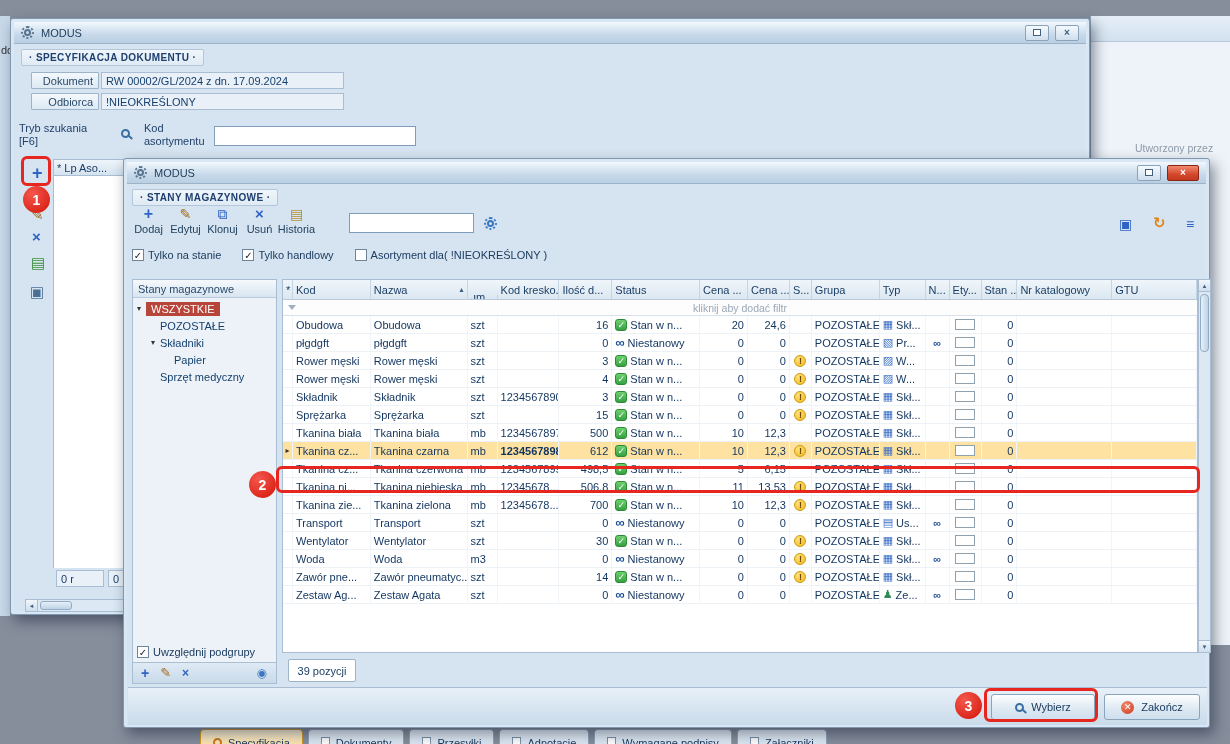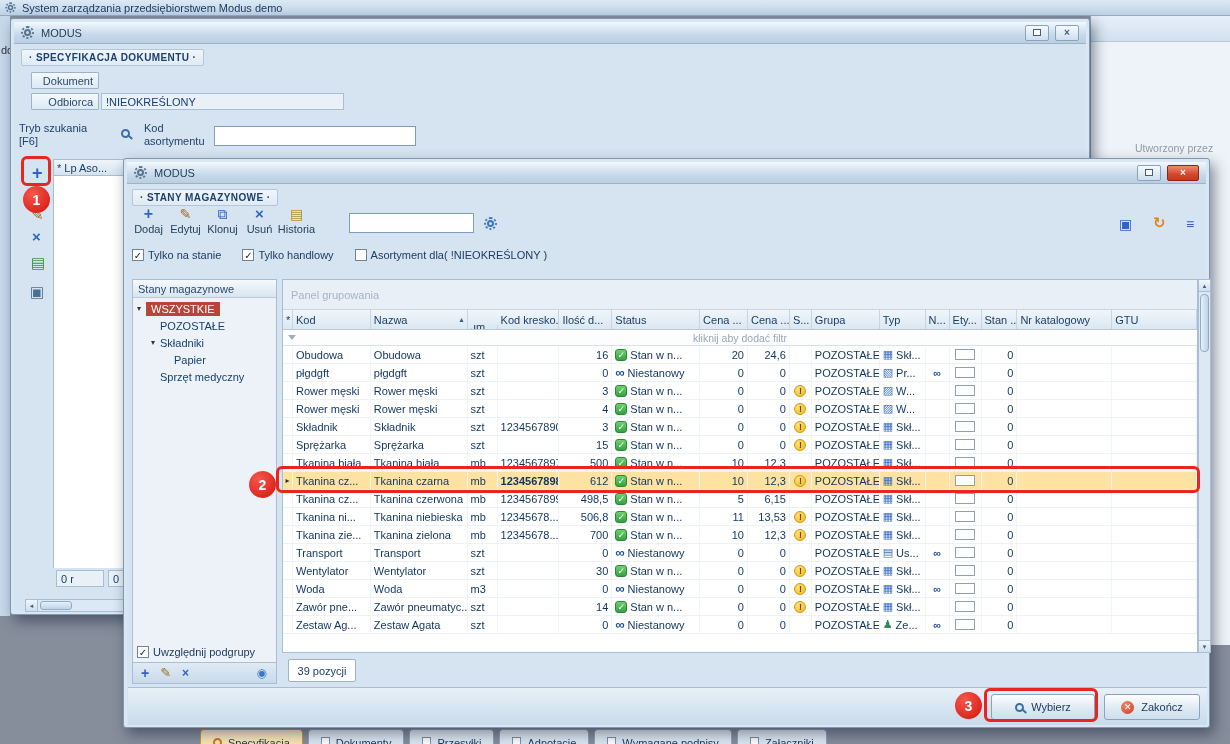--- a/index.html
+++ b/index.html
@@ -157,24 +157,20 @@
   .ann-rect { position:absolute; border:3px solid #e6261f; border-radius:6px; z-index:50; pointer-events:none; }
   .ann-badge { position:absolute; width:27px; height:27px; border-radius:50%;
                background:radial-gradient(circle at 35% 30%,#f4574d,#d41408); color:#fff; font-weight:bold;
                font-size:14px; display:flex; align-items:center; justify-content:center; z-index:51; }
 </style>
 </head>
 <body>
 
 <div id="root">
 
-  <div class="abs" id="topbar">
-    <span class="gear" style="transform:scale(.8);"></span>
-    <span>System zarządzania przedsiębiorstwem Modus demo</span>
-  </div>
 
   <div class="abs" id="leftsliver">
     <span>dd</span>
   </div>
 
   <div class="abs" id="rightpanel">
     <div class="band"></div>
     <span id="created-by">Utworzony przez</span>
   </div>
 
@@ -213,20 +209,21 @@
         <span class="wbtn">
             <span class="restore-glyph"></span>
           </span>
         <span class="wbtn">×</span>
       </span>
     </div>
 
     <span class="seclabel" style="left:10px;top:30px;">· SPECYFIKACJA DOKUMENTU ·</span>
 
     <div class="flabel" style="left:20px;top:53px;width:68px;">Dokument</div>
+    <div class="fvalue" style="left:90px;top:53px;width:243px;">RW 00002/GL/2024 z dn. 17.09.2024</div>
     <div class="flabel" style="left:20px;top:74px;width:68px;">Odbiorca</div>
     <div class="fvalue" style="left:90px;top:74px;width:243px;">!NIEOKREŚLONY</div>
 
     <div class="mode-label" style="left:8px;top:103px;">
       <div>Tryb szukania</div>
       <div>[F6]</div>
     </div>
     <span class="mag" style="position:absolute;left:110px;top:110px;"></span>
     <div class="mode-label" style="left:133px;top:103px;width:72px;">Kod asortymentu</div>
     <input class="tinput" style="left: 203px; top: 107px; width: 202px;" value="">
@@ -335,21 +332,20 @@
       </label>
       <div id="treetools">
         <span class="ticon plus-glyph" style="font-size:14px;">+</span>
         <span class="ticon pencil-icon">✎</span>
         <span class="ticon x-glyph" style="font-size:12px;">×</span>
         <span class="ticon eye-icon">◉</span>
       </div>
     </div>
 
     <div id="grid">
-      <div id="grouping">Panel grupowania</div>
       <div id="ghead">
           <div class="hcell" style="width: 10px;">
             <span class="hlabel">*</span>
           </div>
           <div class="hcell" style="width: 78px;">
             <span class="hlabel">Kod</span>
           </div>
           <div class="hcell" style="width: 97px;">
             <span class="hlabel">Nazwa</span>
             <span class="sortmark">▴</span>

